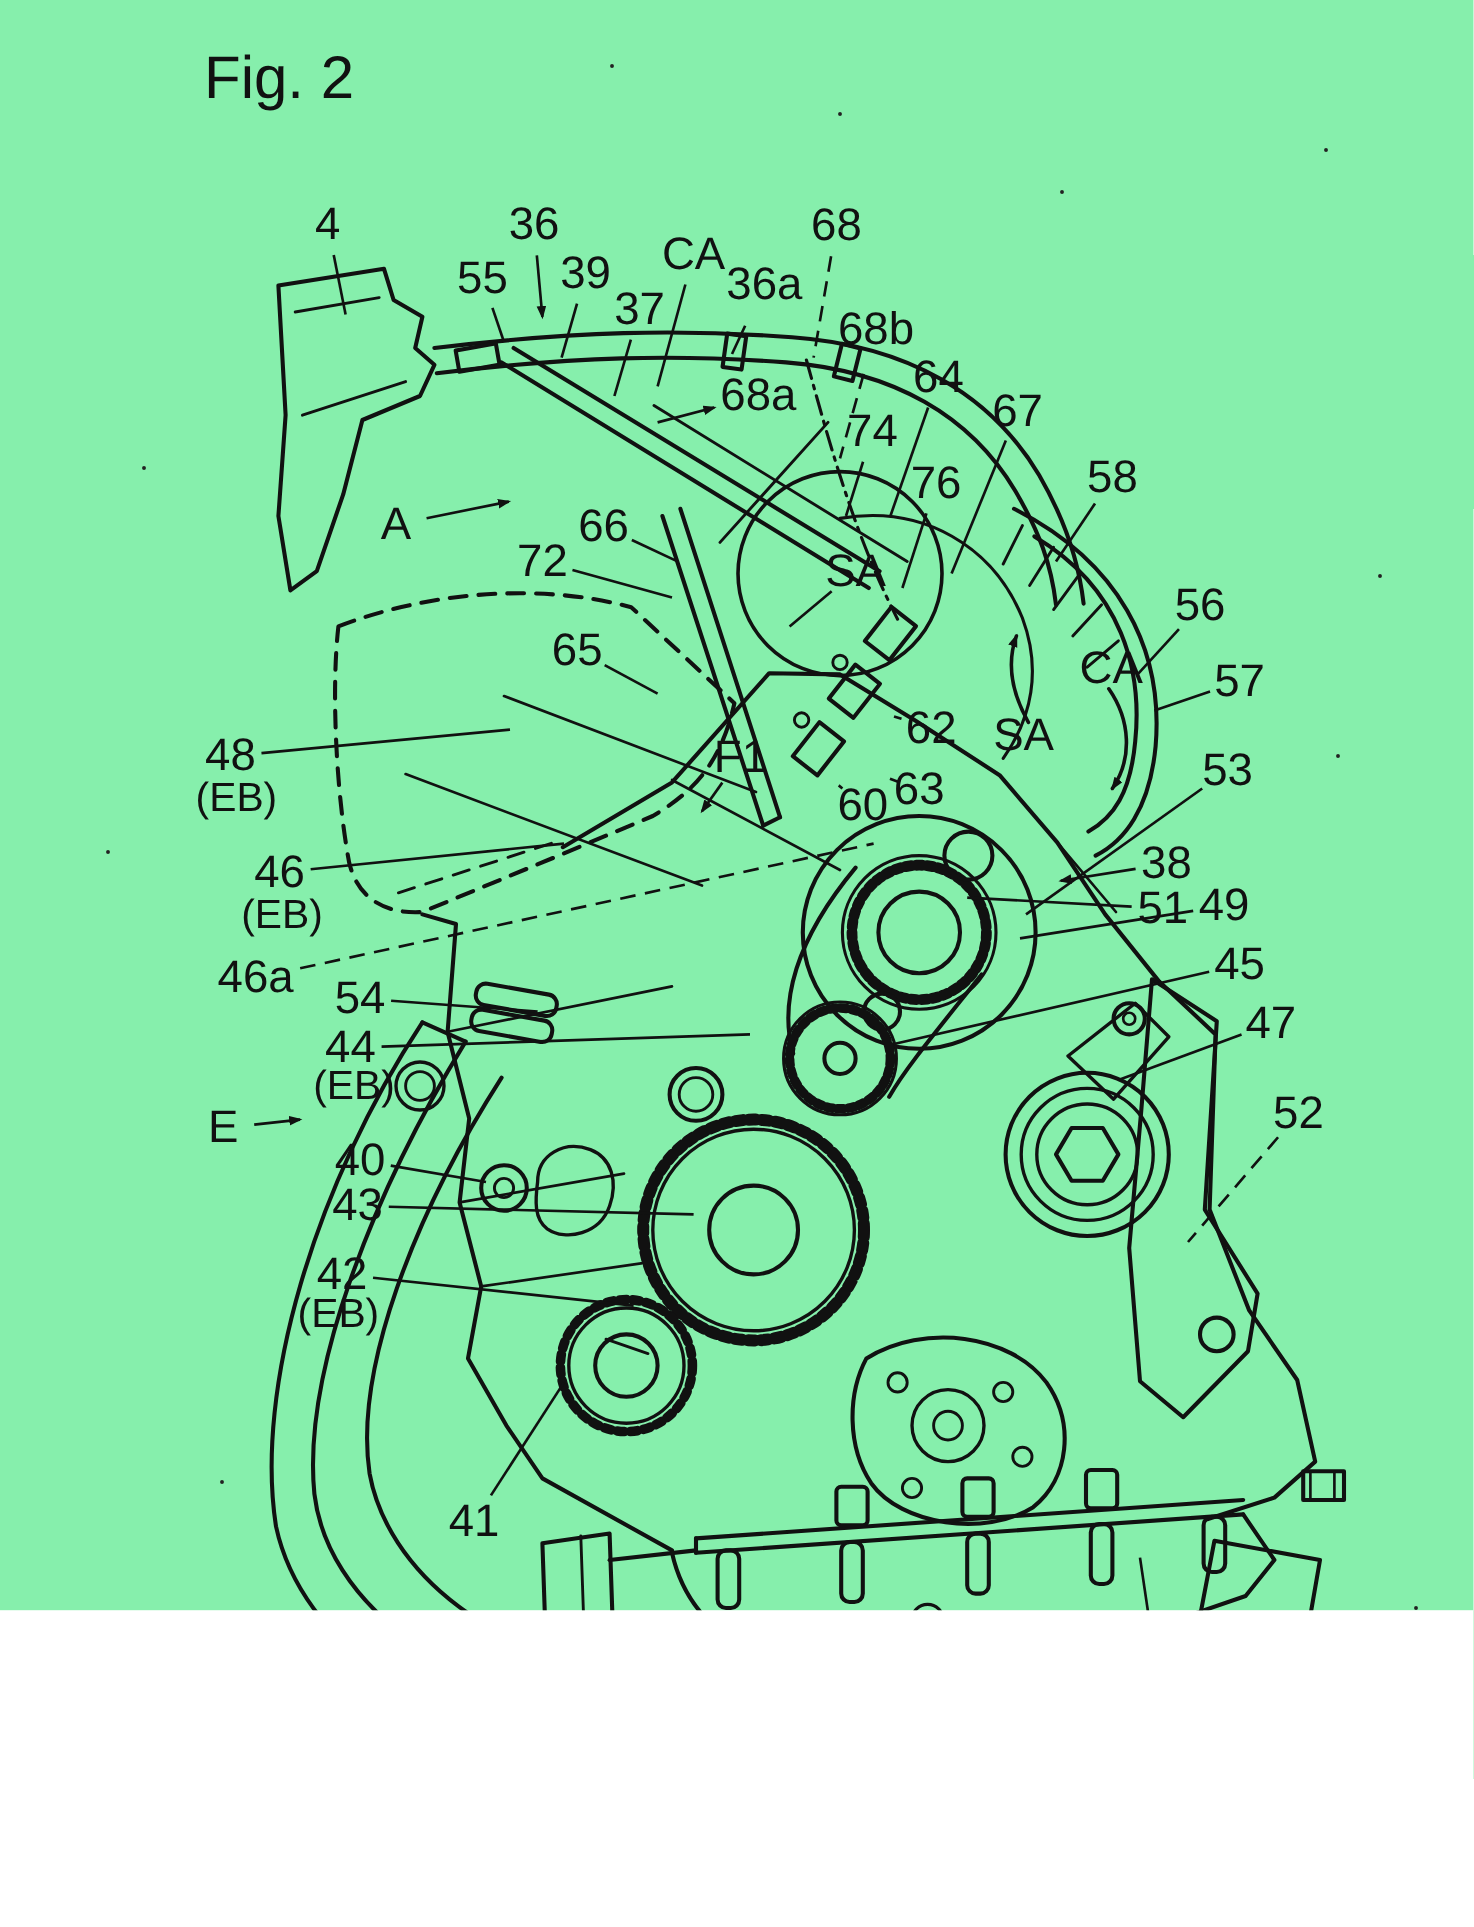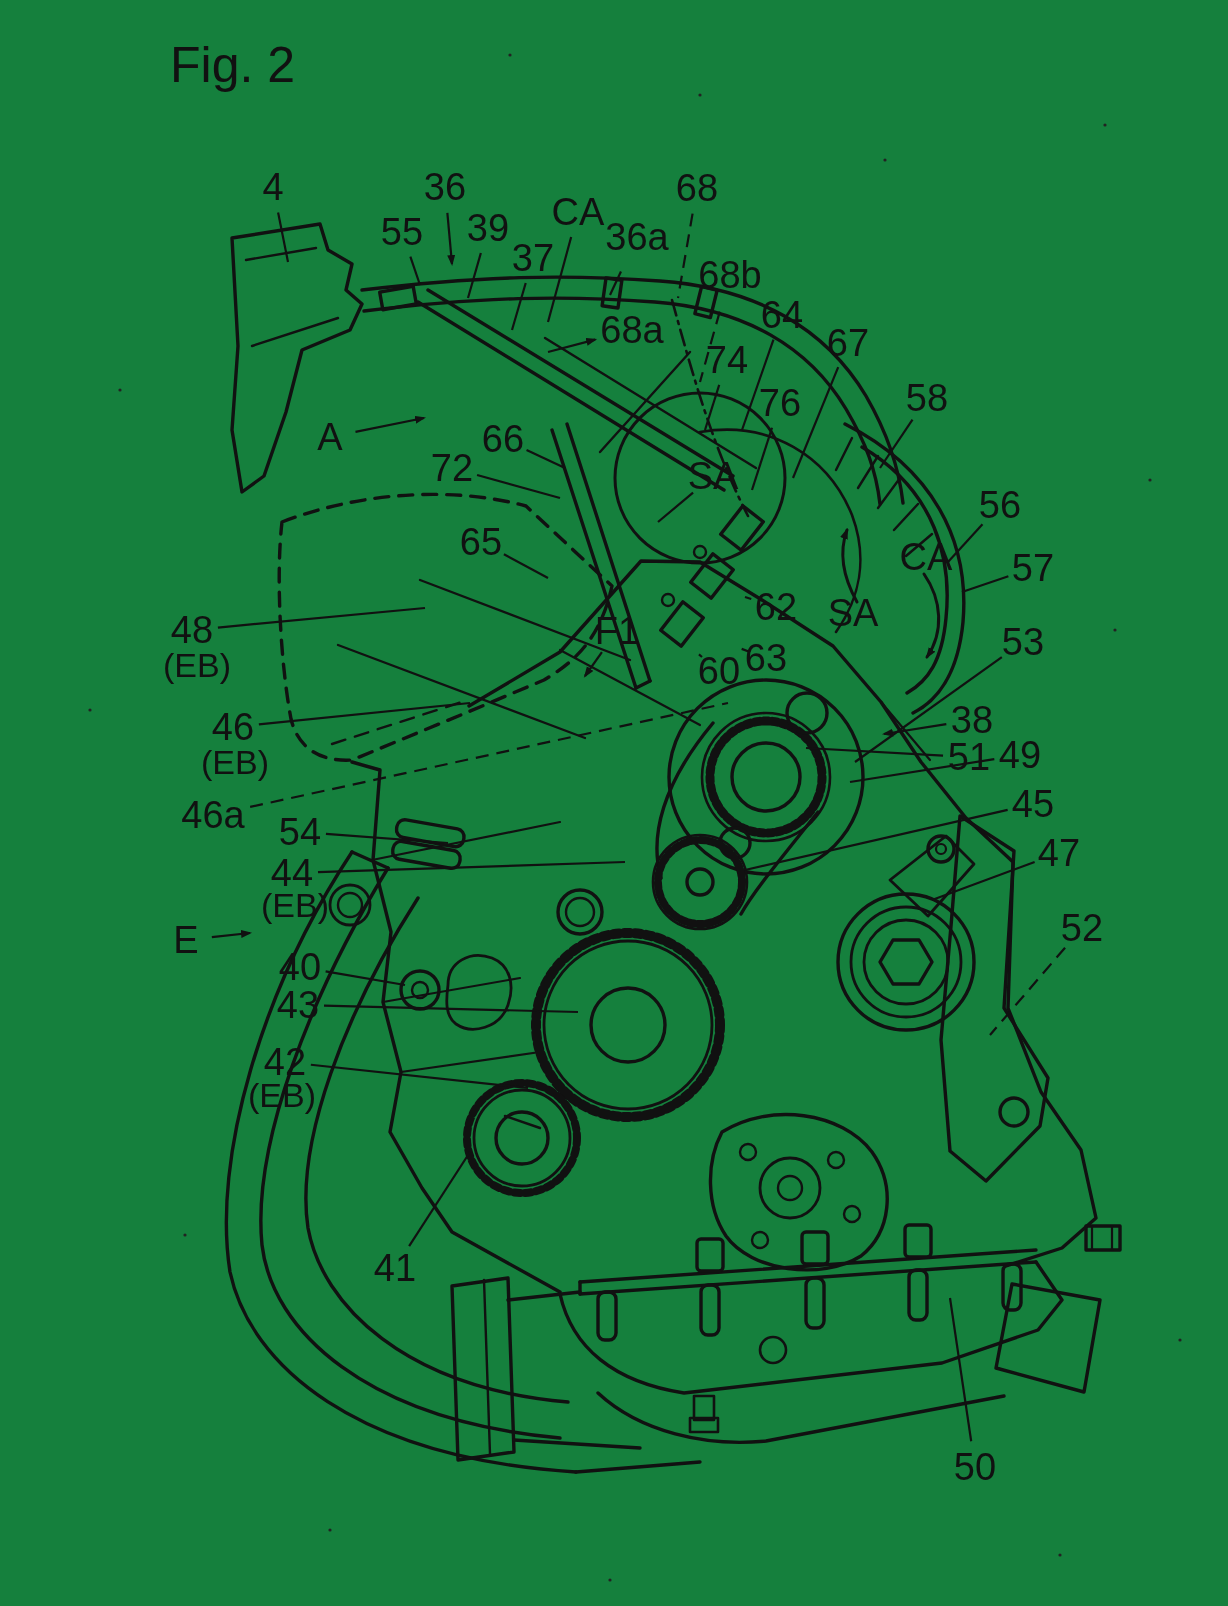--- a/index.html
+++ b/index.html
@@ -1,19 +1,19 @@
 <!DOCTYPE html>
 <html><head>
 <meta charset="utf-8">
 <style>
   html,body{margin:0;padding:0;background:#ffffff;}
   .page{
     position:relative;
-    width:1228px;height:1606px;
-    background:#15803d;
+    width:1228px;height:1342px;
+    background:#86efac;
     font-family:"Liberation Sans",sans-serif;
     overflow:hidden;
   }
   svg{position:absolute;left:0;top:0;}
   svg text{
     font-family:"Liberation Sans","DejaVu Sans",sans-serif;
     fill:#111;
   }
 </style>
 </head>

